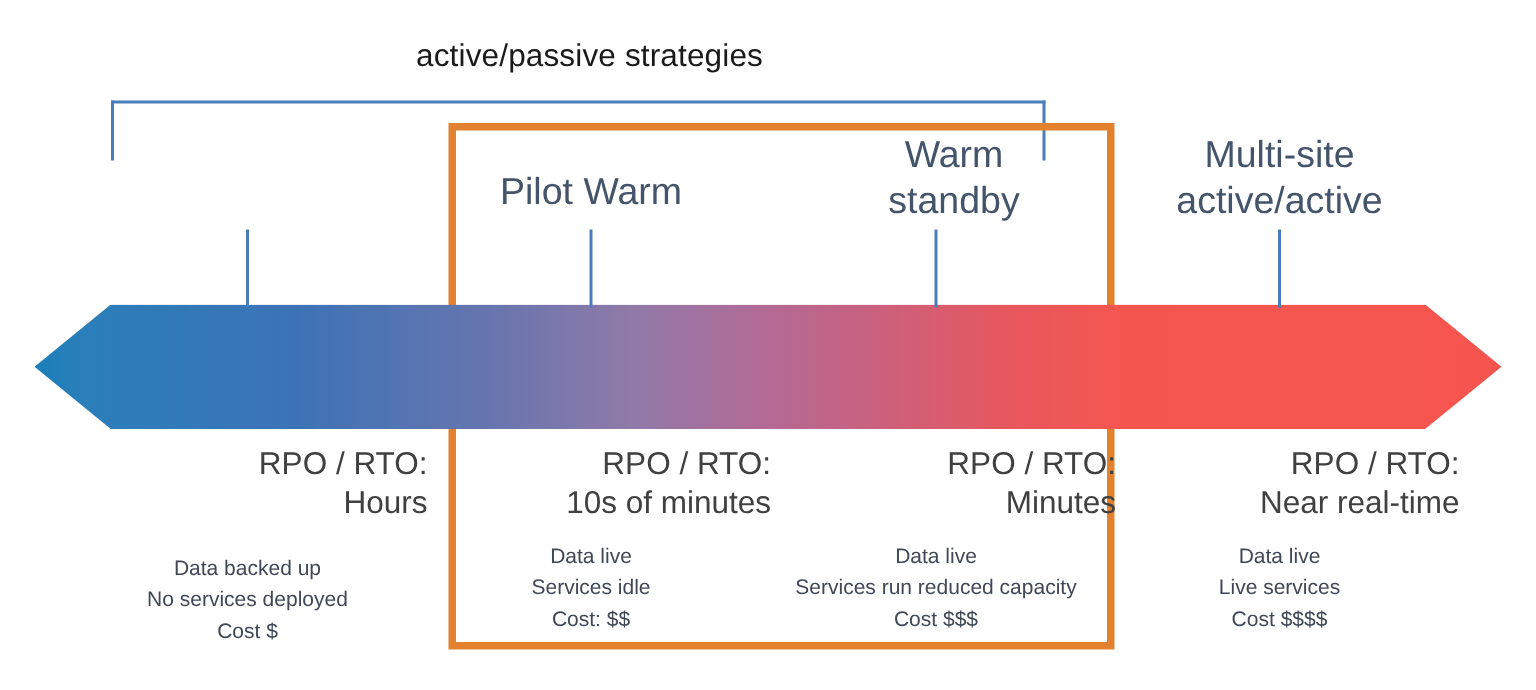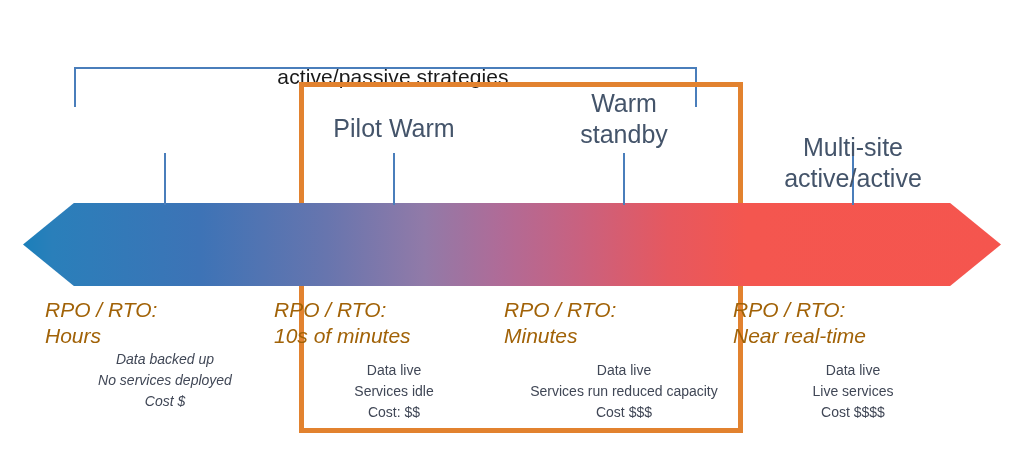--- a/index.html
+++ b/index.html
@@ -22,21 +22,20 @@
   .bracket-title {
     position: absolute;
     left: 243px;
     top: 26px;
     width: 300px;
     text-align: center;
     font-size: 21px;
     color: #1a1a1a;
     letter-spacing: .1px;
     white-space: nowrap;
-    margin-top: 39px;
   }
 
   
   .bracket {
     position: absolute;
     left: 74px;
     top: 67px;
     width: 623px;
     height: 40px;
     border: 2px solid #4a7ebb;
@@ -94,26 +93,25 @@
   .col-head {
     position: absolute;
     text-align: center;
     color: #44546a;
     font-size: 25px;
     line-height: 31px;
     white-space: pre-line;
   }
   .col-rpo {
     position: absolute;
-    text-align: left;
-    color: #a16207;
+    text-align: right;
+    color: #404040;
     font-size: 21px;
     line-height: 26px;
     white-space: pre-line;
-    font-style: italic;
   }
   .col-detail {
     position: absolute;
     text-align: center;
     color: #404756;
     font-size: 14px;
     line-height: 21px;
     white-space: pre-line;
   }
 </style>
@@ -132,40 +130,40 @@
     <div class="arrow-shape"></div>
   </div>
 
   <div class="stem" style="left:164px; top:153px; height:52px;"></div>
   <div class="stem" style="left:393px; top:153px; height:52px;"></div>
   <div class="stem" style="left:623px; top:153px; height:52px;"></div>
   <div class="stem" style="left:852px; top:153px; height:52px;"></div>
 
   <div class="col-rpo" style="left:45px; top:297px; width:240px;">RPO / RTO:
 Hours</div>
-  <div class="col-detail" style="left:35px; top:349px; width:260px;font-style:italic;">Data backed up
+  <div class="col-detail" style="left:35px; top:368px; width:260px;">Data backed up
 No services deployed
 Cost $</div>
 
   <div class="col-head" style="left:274px; top:113px; width:240px;">Pilot Warm</div>
   <div class="col-rpo" style="left:274px; top:297px; width:240px;">RPO / RTO:
 10s of minutes</div>
   <div class="col-detail" style="left:274px; top:360px; width:240px;">Data live
 Services idle
 Cost: $$</div>
 
-  <div class="col-head" style="left:504px; top:88px; width:240px;">Warm
+  <div class="col-head" style="left:516px; top:88px; width:240px;">Warm
 standby</div>
   <div class="col-rpo" style="left:504px; top:297px; width:240px;">RPO / RTO:
 Minutes</div>
   <div class="col-detail" style="left:489px; top:360px; width:270px;">Data live
 Services run reduced capacity
 Cost $$$</div>
 
-  <div class="col-head" style="left:733px; top:88px; width:240px;margin-top:44px;">Multi-site
+  <div class="col-head" style="left:733px; top:88px; width:240px;">Multi-site
 active/active</div>
   <div class="col-rpo" style="left:733px; top:297px; width:240px;">RPO / RTO:
 Near real-time</div>
   <div class="col-detail" style="left:733px; top:360px; width:240px;">Data live
 Live services
 Cost $$$$</div>
 
 </div>
 
 </body></html>

